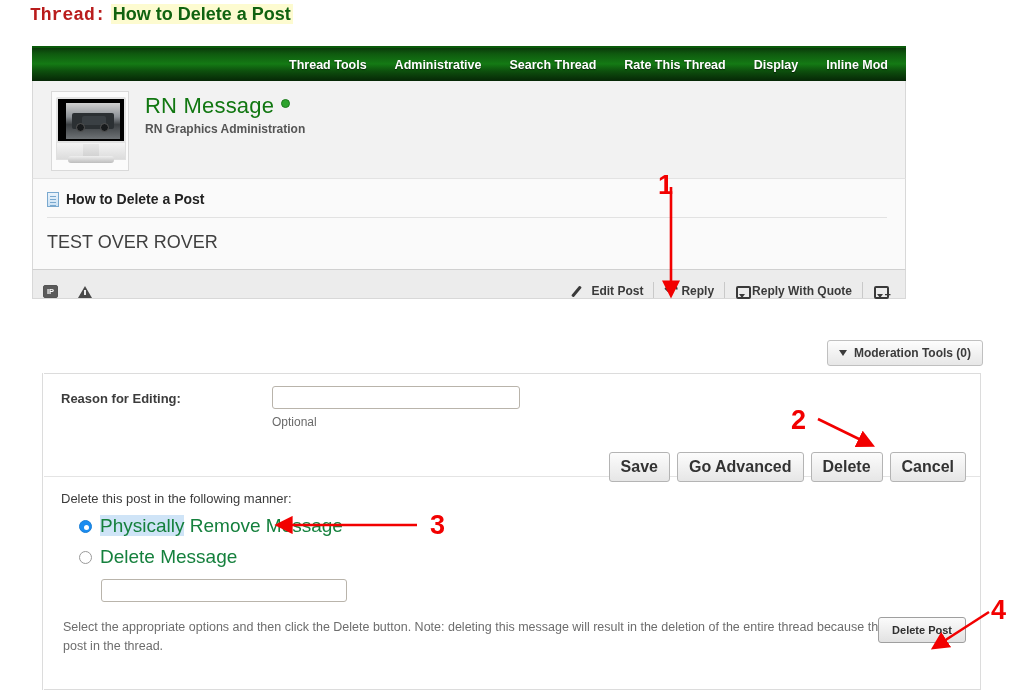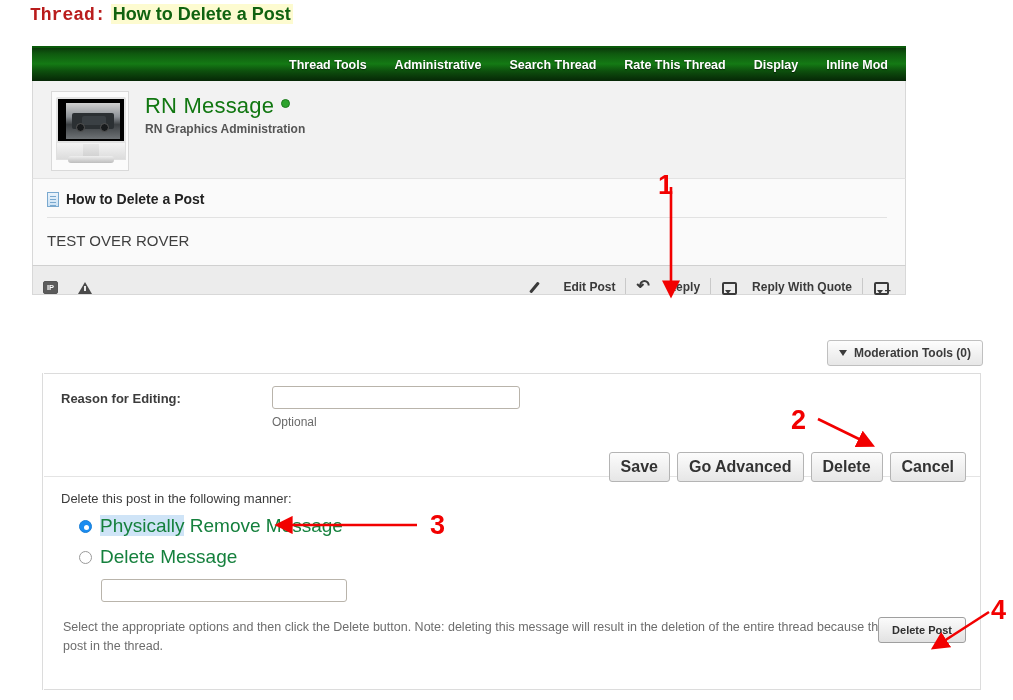--- a/index.html
+++ b/index.html
@@ -163,21 +163,21 @@
     width: 12px; height: 15px;
     background: linear-gradient(to bottom,#eaf3fb,#cde3f5);
     border: 1px solid #7aa9cf; position: relative;
   }
   .doc-icon:before{
     content:""; position:absolute; left:2px; top:3px; right:2px; height:1px;
     background:#7aa9cf; box-shadow: 0 3px 0 #7aa9cf, 0 6px 0 #7aa9cf, 0 9px 0 #7aa9cf;
   }
   .post-text {
     padding-top: 14px;
-    font-size: 15px; color: #3f3f3f;
+    font-size: 18px; color: #3f3f3f;
   }
 
   
   .postfoot {
     background: #ececec;
     border: 1px solid #d8d8d8;
     border-top: 1px solid #d0d0d0;
     height: 30px;
     display: flex; align-items: flex-end;
     padding: 0 8px 0 10px;
@@ -191,21 +191,21 @@
   .warn-icon {
     width: 0; height: 0; margin-left: 20px;
     border-left: 7px solid transparent; border-right: 7px solid transparent;
     border-bottom: 12px solid #4a4a4a; position: relative;
   }
   .warn-icon:after{
     content:""; position:absolute; left:-1px; top:4px; width:2px; height:5px; background:#ececec;
   }
   .pf-spacer { flex: 1; }
   .pf-action {
-    display: flex; align-items: center; gap: 17px;
+    display: flex; align-items: center; gap: 3px;
     font-size: 12px; font-weight: bold; color: #3a3a3a;
     padding: 0 10px; white-space: nowrap;
   }
   .pf-sep { width: 1px; height: 16px; background: #c9c9c9; }
   .ico-pencil, .ico-reply, .ico-quote, .ico-quoteplus {
     width: 14px; height: 14px; position: relative; flex: none;
   }
   .ico-pencil:before{
     content:""; position:absolute; left:1px; top:1px; width:3px; height:13px;
     background:#3a3a3a; transform: rotate(40deg); transform-origin: center;

